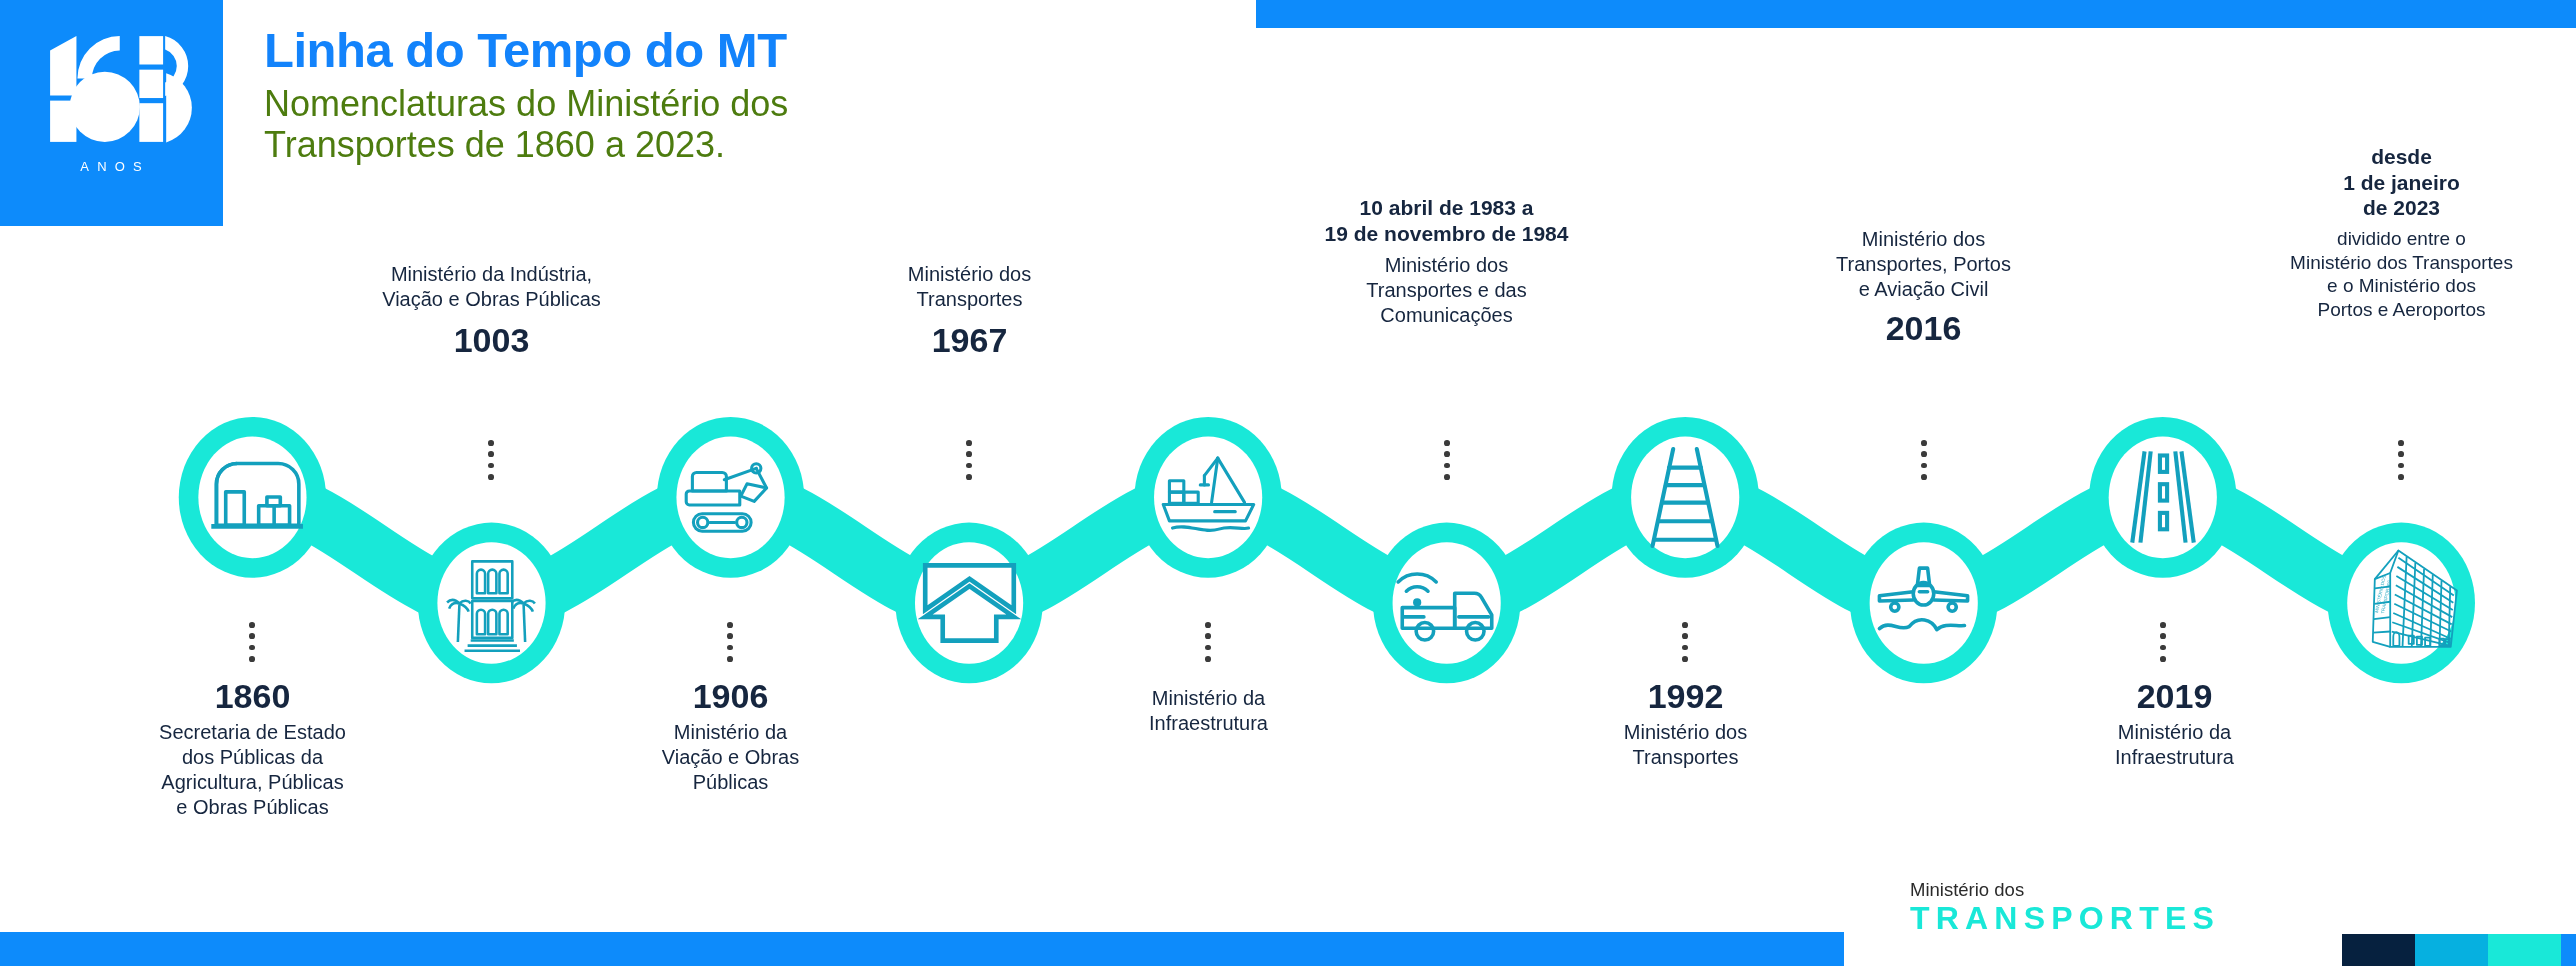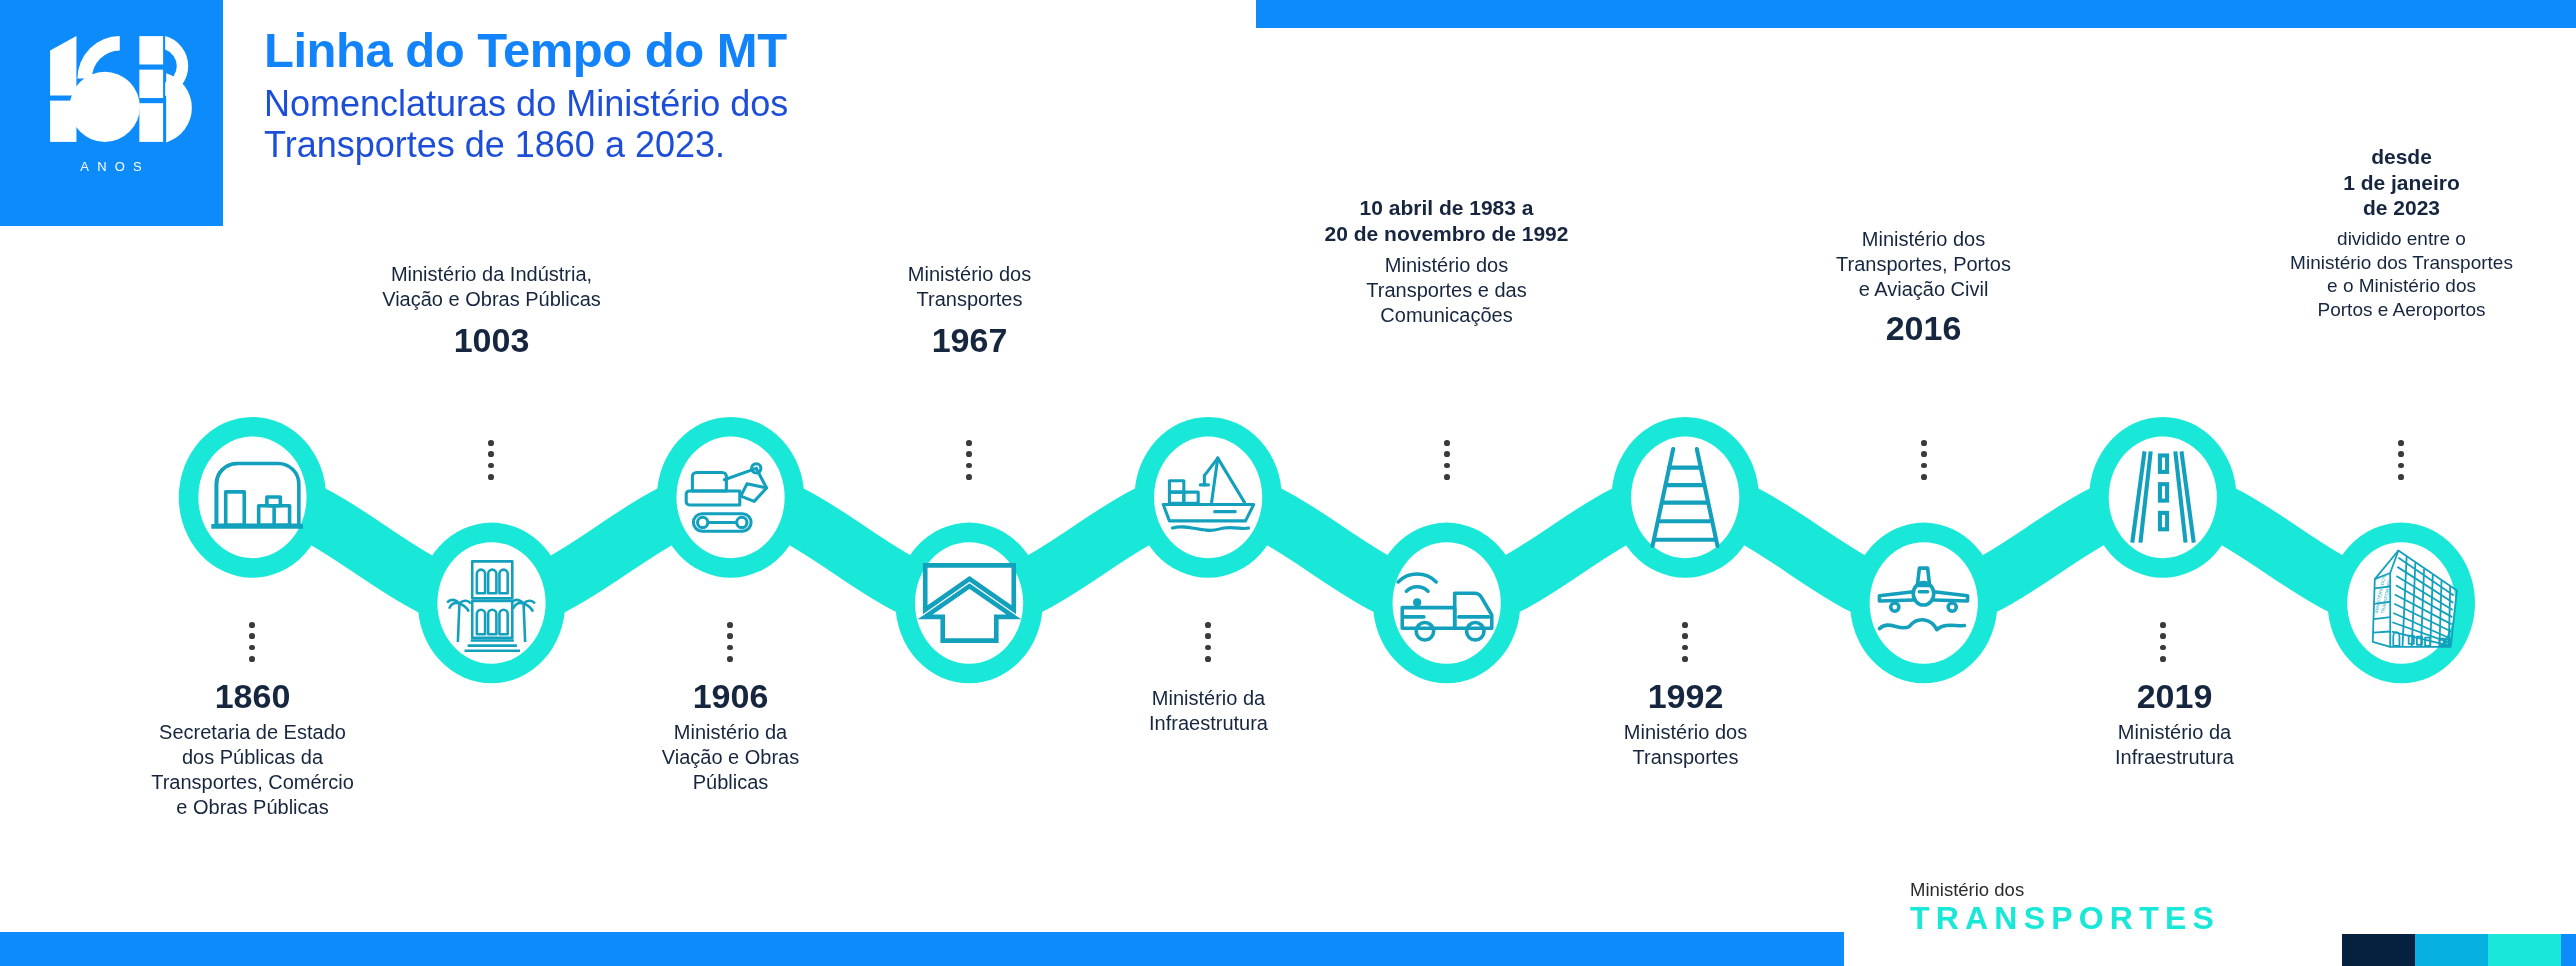--- a/index.html
+++ b/index.html
@@ -22,21 +22,21 @@
   .logobox{position:absolute;left:0;top:0;width:223px;height:226px;background:#0d8bfb;}
   .logomark{position:absolute;left:0;top:0;width:223px;height:226px;}
   .anos{position:absolute;left:0;top:159px;width:223px;text-align:center;
         color:#fff;font-size:13px;letter-spacing:8.2px;font-weight:400;
         font-family:"Liberation Sans", sans-serif; padding-left:7.2px; box-sizing:border-box;}
 
   
   .headline{position:absolute;left:264px;top:26px;width:927px;}
   .h1{font-size:49px;font-weight:bold;color:#1383fb;line-height:1.0;letter-spacing:-0.5px;
       font-family:"Liberation Sans Narrow","Liberation Sans",sans-serif; white-space:nowrap;}
-  .h2{font-size:36px;font-weight:400;color:#1d4ed8;line-height:1.14;margin-top:8.2px;
+  .h2{font-size:36px;font-weight:400;color:#4d7c0f;line-height:1.14;margin-top:8.2px;
       font-family:"Liberation Sans Narrow","Liberation Sans",sans-serif;}
 
   
   .chain{position:absolute;left:0;top:371px;width:2662px;height:330px;}
   .chain svg{display:block;}
 
   
   .node{position:absolute;}
   .icon svg{display:block;}
 
@@ -352,21 +352,21 @@
   <div class="dots" style="left:966px;top:440px;">
     <i></i>
       <i></i>
       <i></i>
       <i></i>
   </div>
 
   <div class="block" style="left:1266px;top:195px;width:361px;">
     <div class="period">
       <div>10 abril de 1983 a</div>
-      <div>20 de novembro de 1992</div>
+      <div>19 de novembro de 1984</div>
     </div>
     <div class="desc" style="margin-top:7.2px;">
       <div>Ministério dos</div>
       <div>Transportes e das</div>
       <div>Comunicações</div>
     </div>
   </div>
   <div class="dots" style="left:1444px;top:440px;">
     <i></i>
       <i></i>
@@ -413,21 +413,21 @@
     <i></i>
       <i></i>
       <i></i>
       <i></i>
   </div>
   <div class="block" style="left:67px;top:679px;width:371px;">
     <div class="year">1860</div>
     <div class="desc" style="margin-top:7.2px;">
       <div>Secretaria de Estado</div>
       <div>dos Públicas da</div>
-      <div>Transportes, Comércio</div>
+      <div>Agricultura, Públicas</div>
       <div>e Obras Públicas</div>
     </div>
   </div>
 
   <div class="dots" style="left:727px;top:622px;">
     <i></i>
       <i></i>
       <i></i>
       <i></i>
   </div>

